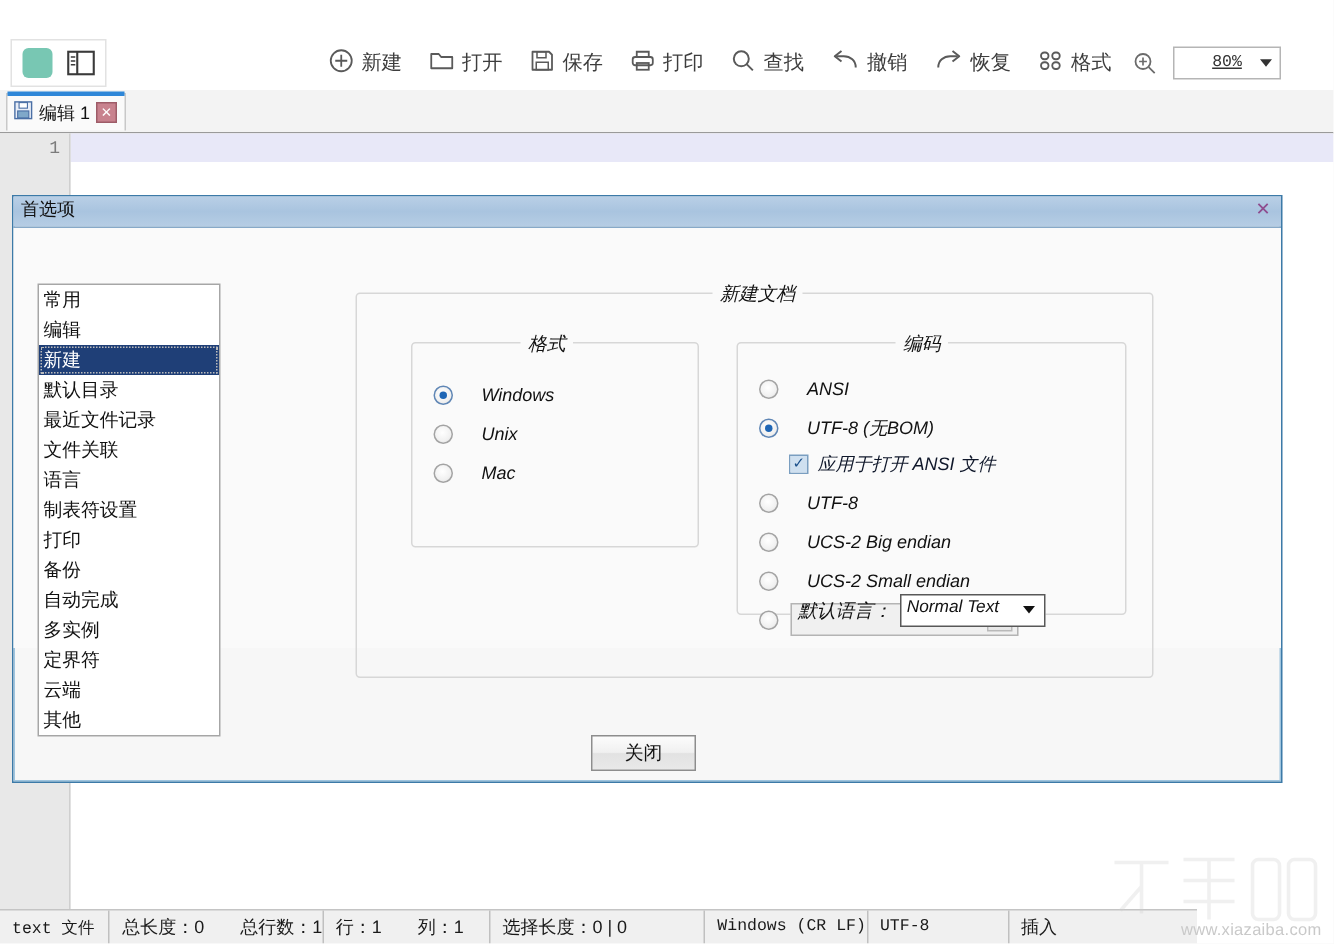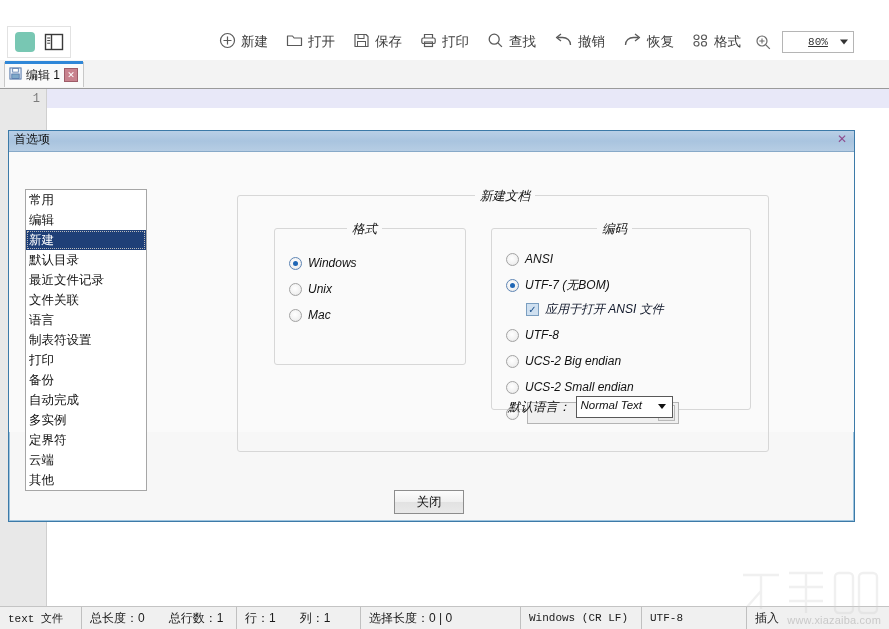--- a/index.html
+++ b/index.html
@@ -44,21 +44,21 @@
   .tabclose{width:12px;height:12px;background:#c8828e;border:1px solid #9e5c68;display:flex;align-items:center;
       justify-content:center;color:#fff;font-size:9px;line-height:1;font-weight:bold;}
 
   
   .editor{position:absolute;left:0;top:89px;width:889px;height:518px;background:#fff;}
   .gutter{position:absolute;left:0;top:0;width:46px;height:518px;background:#e8e8e8;border-right:1px solid #cfcfcf;}
   .lnum{position:absolute;right:6px;top:3px;font-family:"Liberation Mono","DejaVu Sans Mono",monospace;font-size:12px;color:#7b7b7b;}
   .curline{position:absolute;left:47px;top:0;right:0;height:19px;background:#e8e8f8;}
 
   
-  .statusbar{position:absolute;left:0;bottom:0;width:889px;height:22px;background:#f0f0f0;border-top:1px solid #c4c4c4;
+  .statusbar{position:absolute;left:0;bottom:0;width:798px;height:22px;background:#f0f0f0;border-top:1px solid #c4c4c4;
       display:flex;align-items:center;font-family:"Liberation Mono","DejaVu Sans Mono",monospace;font-size:11px;color:#1a1a1a;}
   .st-cell{height:22px;display:flex;align-items:center;border-right:1px solid #c0c0c0;box-sizing:border-box;}
   .st-cell span{padding:0 0 0 8px;white-space:nowrap;}
   .st-cn{font-family:"Liberation Sans","DejaVu Sans",sans-serif;font-size:12px;}
 
   
   .wm{position:absolute;right:6px;bottom:2px;width:146px;height:62px;opacity:.30;pointer-events:none;}
   .wm-txt{position:absolute;right:8px;bottom:3px;font-size:11px;color:#c9c9c9;letter-spacing:.2px;}
 
   
@@ -87,35 +87,35 @@
   #grp-format > .glabel{left:72px;}
   #grp-encoding{left:253px;top:32px;width:258px;height:180px;}
   #grp-encoding > .glabel{left:105px;}
 
   .radio-row{display:flex;align-items:center;height:20px;margin:6px 0 0 14px;}
   .radio{width:13px;height:13px;border-radius:50%;border:1px solid #a3a3a3;
       background:radial-gradient(circle at 45% 40%,#ffffff 0%,#f1f1f1 60%,#dcdcdc 100%);
       box-sizing:border-box;position:relative;flex:none;}
   .radio.on:after{content:"";position:absolute;left:3px;top:3px;width:5px;height:5px;border-radius:50%;background:#1f66b5;}
   .radio.on{border-color:#5f86b5;}
-  .rlabel{font-size:12px;color:#111;margin-left:6px;white-space:nowrap;}
+  .rlabel{font-size:12px;color:#111;margin-left:19px;white-space:nowrap;}
 
   .chk-row{display:flex;align-items:center;height:20px;margin:4px 0 0 34px;}
   .chk{width:13px;height:13px;border:1px solid #7a9ec0;background:#fff;box-sizing:border-box;
       display:flex;align-items:center;justify-content:center;flex:none;}
   .chk .tick{width:11px;height:11px;background:#cfe0f0;color:#1b4f8a;font-size:10px;line-height:11px;text-align:center;font-weight:bold;}
   .clabel{font-size:12px;color:#0f172a;margin-left:6px;}
 
   .combo-small{width:150px;height:20px;border:1px solid #b4b4b4;background:#f0f0f0;position:relative;margin-left:8px;flex:none;}
   .combo-small .carrow{position:absolute;right:3px;top:2px;width:15px;height:14px;border:1px solid #b9b9b9;
       background:linear-gradient(to bottom,#fbfbfb,#e6e6e6);display:flex;align-items:center;justify-content:center;}
   .combo-small .carrow i{display:block;border-left:3px solid transparent;border-right:3px solid transparent;border-top:4px solid #8c8c8c;}
 
   .langrow{position:absolute;left:270px;top:200px;display:flex;align-items:center;}
-  .langlabel{font-size:12.5px;color:#111;}
+  .langlabel{font-size:12.5px;color:#111;margin-left:24px;}
   .langcombo{width:95px;height:20px;border:1px solid #585858;background:#fff;position:relative;margin-left:5px;}
   .langcombo .lv{position:absolute;left:4px;top:2px;font-size:11.5px;color:#111;
       font-family:"Liberation Sans","DejaVu Sans",sans-serif;}
   .langcombo .larrow{position:absolute;right:6px;top:7px;border-left:4px solid transparent;
       border-right:4px solid transparent;border-top:5px solid #111;}
 
   .closebtn{position:absolute;left:385px;top:338px;width:68px;height:22px;
       background:linear-gradient(to bottom,#fcfcfc 0%,#f0f0f0 48%,#e2e2e2 52%,#e9e9e9 100%);
       border:1px solid #8d8d8d;display:flex;align-items:center;justify-content:center;font-size:12.5px;color:#111;}
 </style>
@@ -345,21 +345,21 @@
 
         <div class="grp" id="grp-encoding">
           <div class="glabel">编码</div>
           <div style="padding-top:14px">
             <div class="radio-row">
               <span class="radio"></span>
               <span class="rlabel">ANSI</span>
             </div>
             <div class="radio-row">
               <span class="radio on"></span>
-              <span class="rlabel">UTF-7 (无BOM)</span>
+              <span class="rlabel">UTF-8 (无BOM)</span>
             </div>
             <div class="chk-row">
               <span class="chk">
                   <span class="tick">✓</span>
                 </span>
               <span class="clabel">应用于打开 ANSI 文件</span>
             </div>
             <div class="radio-row">
               <span class="radio"></span>
               <span class="rlabel">UTF-8</span>

